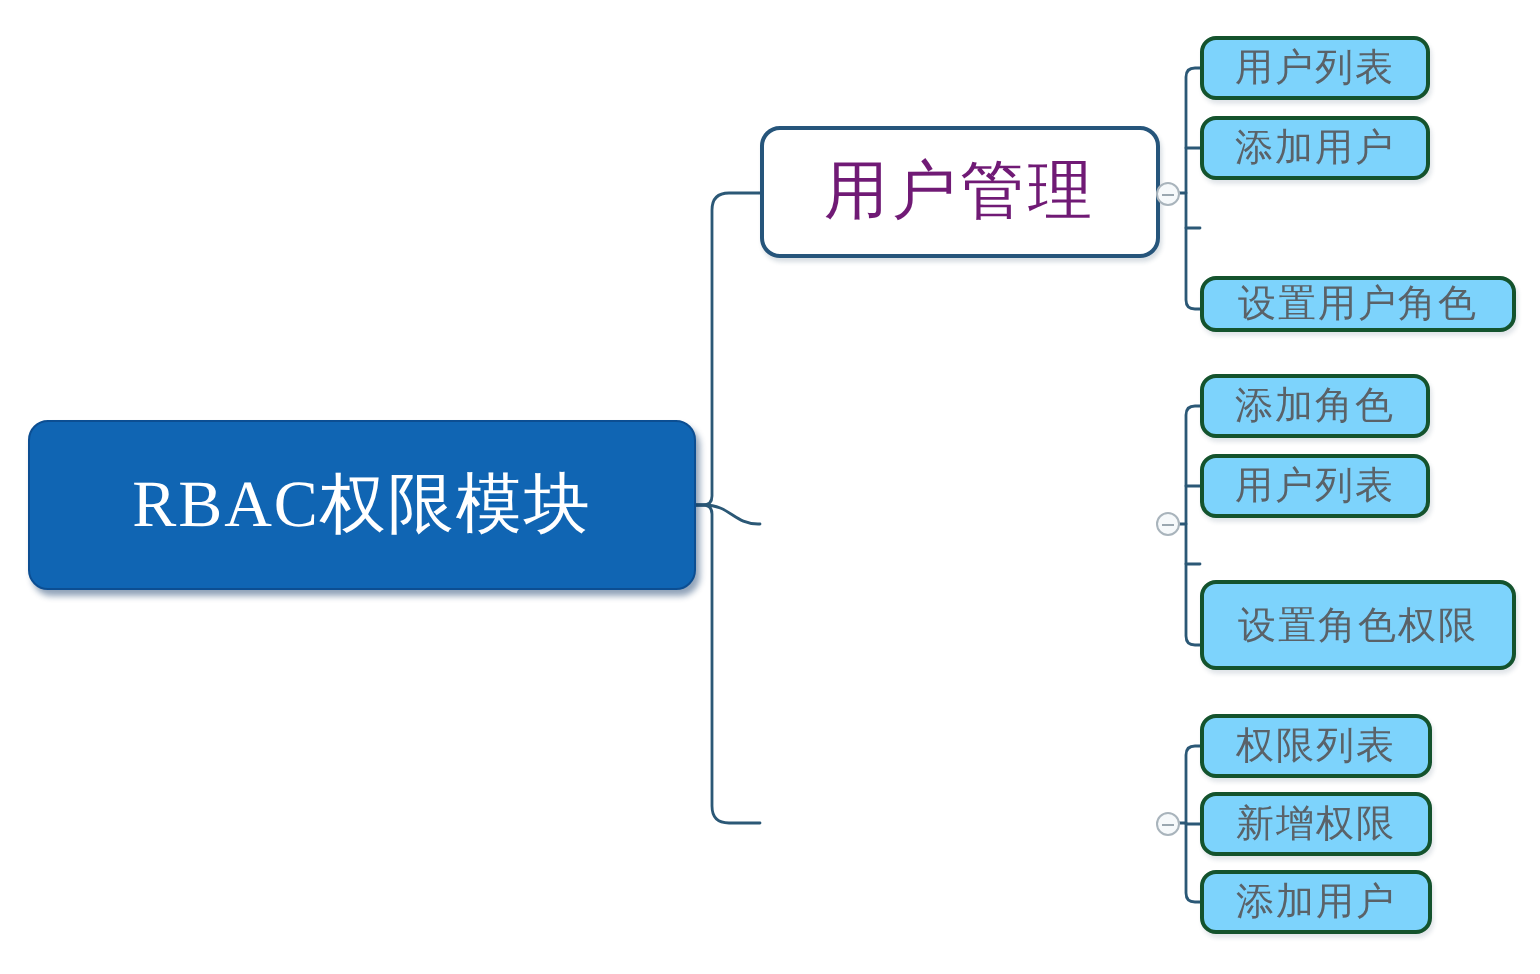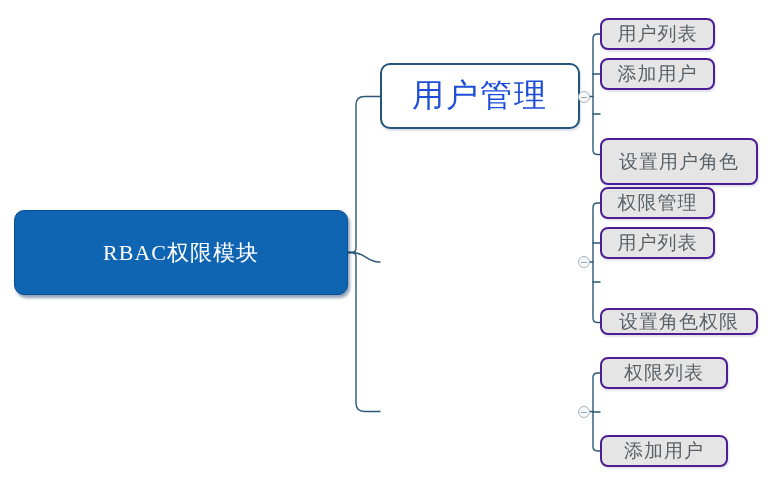--- a/index.html
+++ b/index.html
@@ -10,40 +10,40 @@
   #wires{position:absolute;left:0;top:0;width:770px;height:487px;}
   .node{
     position:absolute;display:flex;align-items:center;justify-content:center;
     box-sizing:border-box;text-align:center;white-space:nowrap;
   }
   .root{
     left:14px;top:210px;width:334px;height:85px;
     background:#1065b3;border:1px solid #0c4e92;border-radius:10px;
     box-shadow:2px 3px 3px rgba(10,50,100,.45);
     color:#ffffff;font-family:"Liberation Serif","DejaVu Serif",serif;
-    font-size:22px;letter-spacing:1px;
+    font-size:33px;letter-spacing:1px;
   }
   .branch{
     width:200px;height:66px;left:380px;
     background:#ffffff;border:2px solid #26557b;border-radius:10px;
     box-shadow:1px 2px 2px rgba(40,70,100,.18);
-    color:#1d4ed8;font-family:"Liberation Serif","DejaVu Serif",serif;
+    color:#701a75;font-family:"Liberation Serif","DejaVu Serif",serif;
     font-size:32px;letter-spacing:2px;
   }
   .b1{top:63px}.b2{top:229px}.b3{top:378px}
   .leaf{
     left:600px;height:32px;width:115px;
-    background:#e5e5e5;border:2px solid #4c1d95;border-radius:8px;
+    background:#7dd3fc;border:2px solid #14532d;border-radius:8px;
     box-shadow:1px 2px 2px rgba(40,70,100,.14);
     color:#5a6268;font-size:19px;letter-spacing:1px;
   }
   .wide{width:158px}
-  .g3{width:128px}
-  .l1a{top:18px}.l1b{top:58px}.l1c{top:98px}.l1d{top:138px;height:47px}
-  .l2a{top:187px}.l2b{top:227px}.l2c{top:266px}.l2d{top:308px;height:27px}
+  .g3{width:116px}
+  .l1a{top:18px}.l1b{top:58px}.l1c{top:98px}.l1d{top:138px;height:28px}
+  .l2a{top:187px}.l2b{top:227px}.l2c{top:266px}.l2d{top:290px;height:45px}
   .l3a{top:357px}.l3b{top:396px}.l3c{top:435px}
   .collapse{
     position:absolute;left:578px;width:12px;height:12px;box-sizing:border-box;
     border:1px solid #a9b4bc;border-radius:50%;background:#f6f9fb;
     display:flex;align-items:center;justify-content:center;cursor:pointer;
   }
   .c1{top:91px}.c2{top:256px}.c3{top:406px}
   .collapse .bar{display:block;width:6px;height:1px;background:#9aa7b0;}
 </style>
 </head>
@@ -85,20 +85,21 @@
       <span class="bar"></span>
     </div>
   <div class="collapse c3">
       <span class="bar"></span>
     </div>
 
   <div class="node leaf l1a">用户列表</div>
   <div class="node leaf l1b">添加用户</div>
   <div class="node leaf wide l1d">设置用户角色</div>
 
-  <div class="node leaf l2a">权限管理</div>
+  <div class="node leaf l2a">添加角色</div>
   <div class="node leaf l2b">用户列表</div>
   <div class="node leaf wide l2d">设置角色权限</div>
 
   <div class="node leaf g3 l3a">权限列表</div>
+  <div class="node leaf g3 l3b">新增权限</div>
   <div class="node leaf g3 l3c">添加用户</div>
 
 </div>
 
 </body></html>

